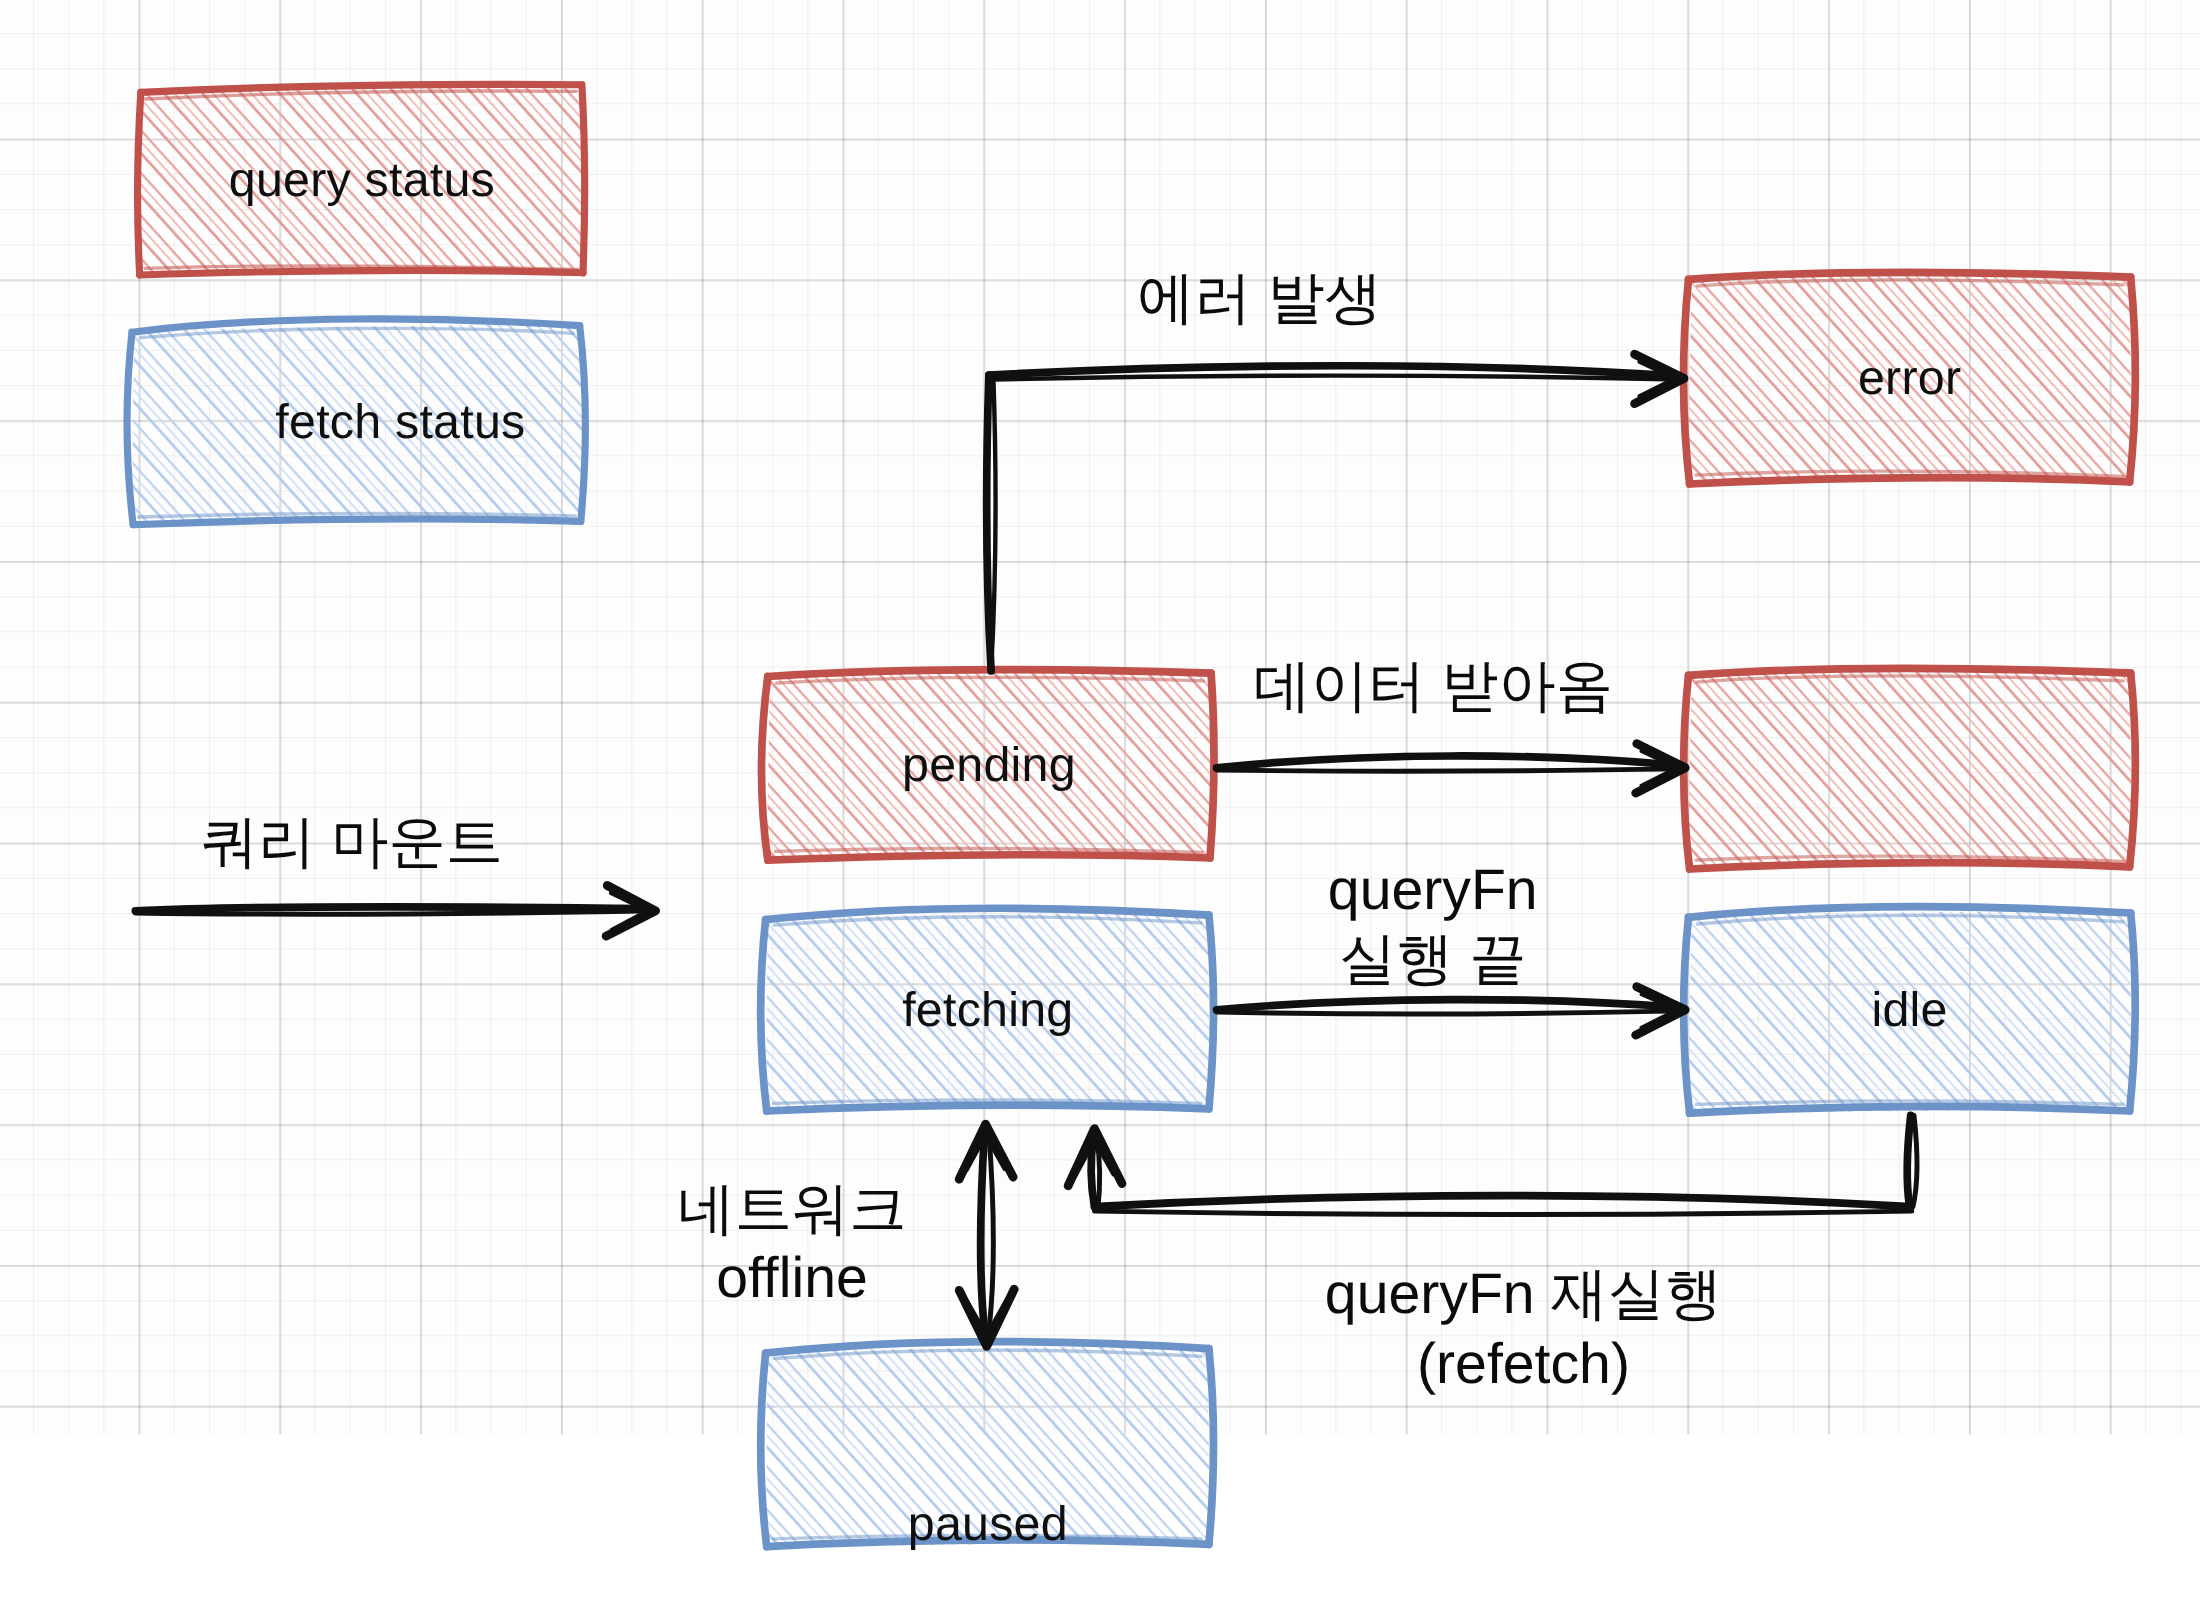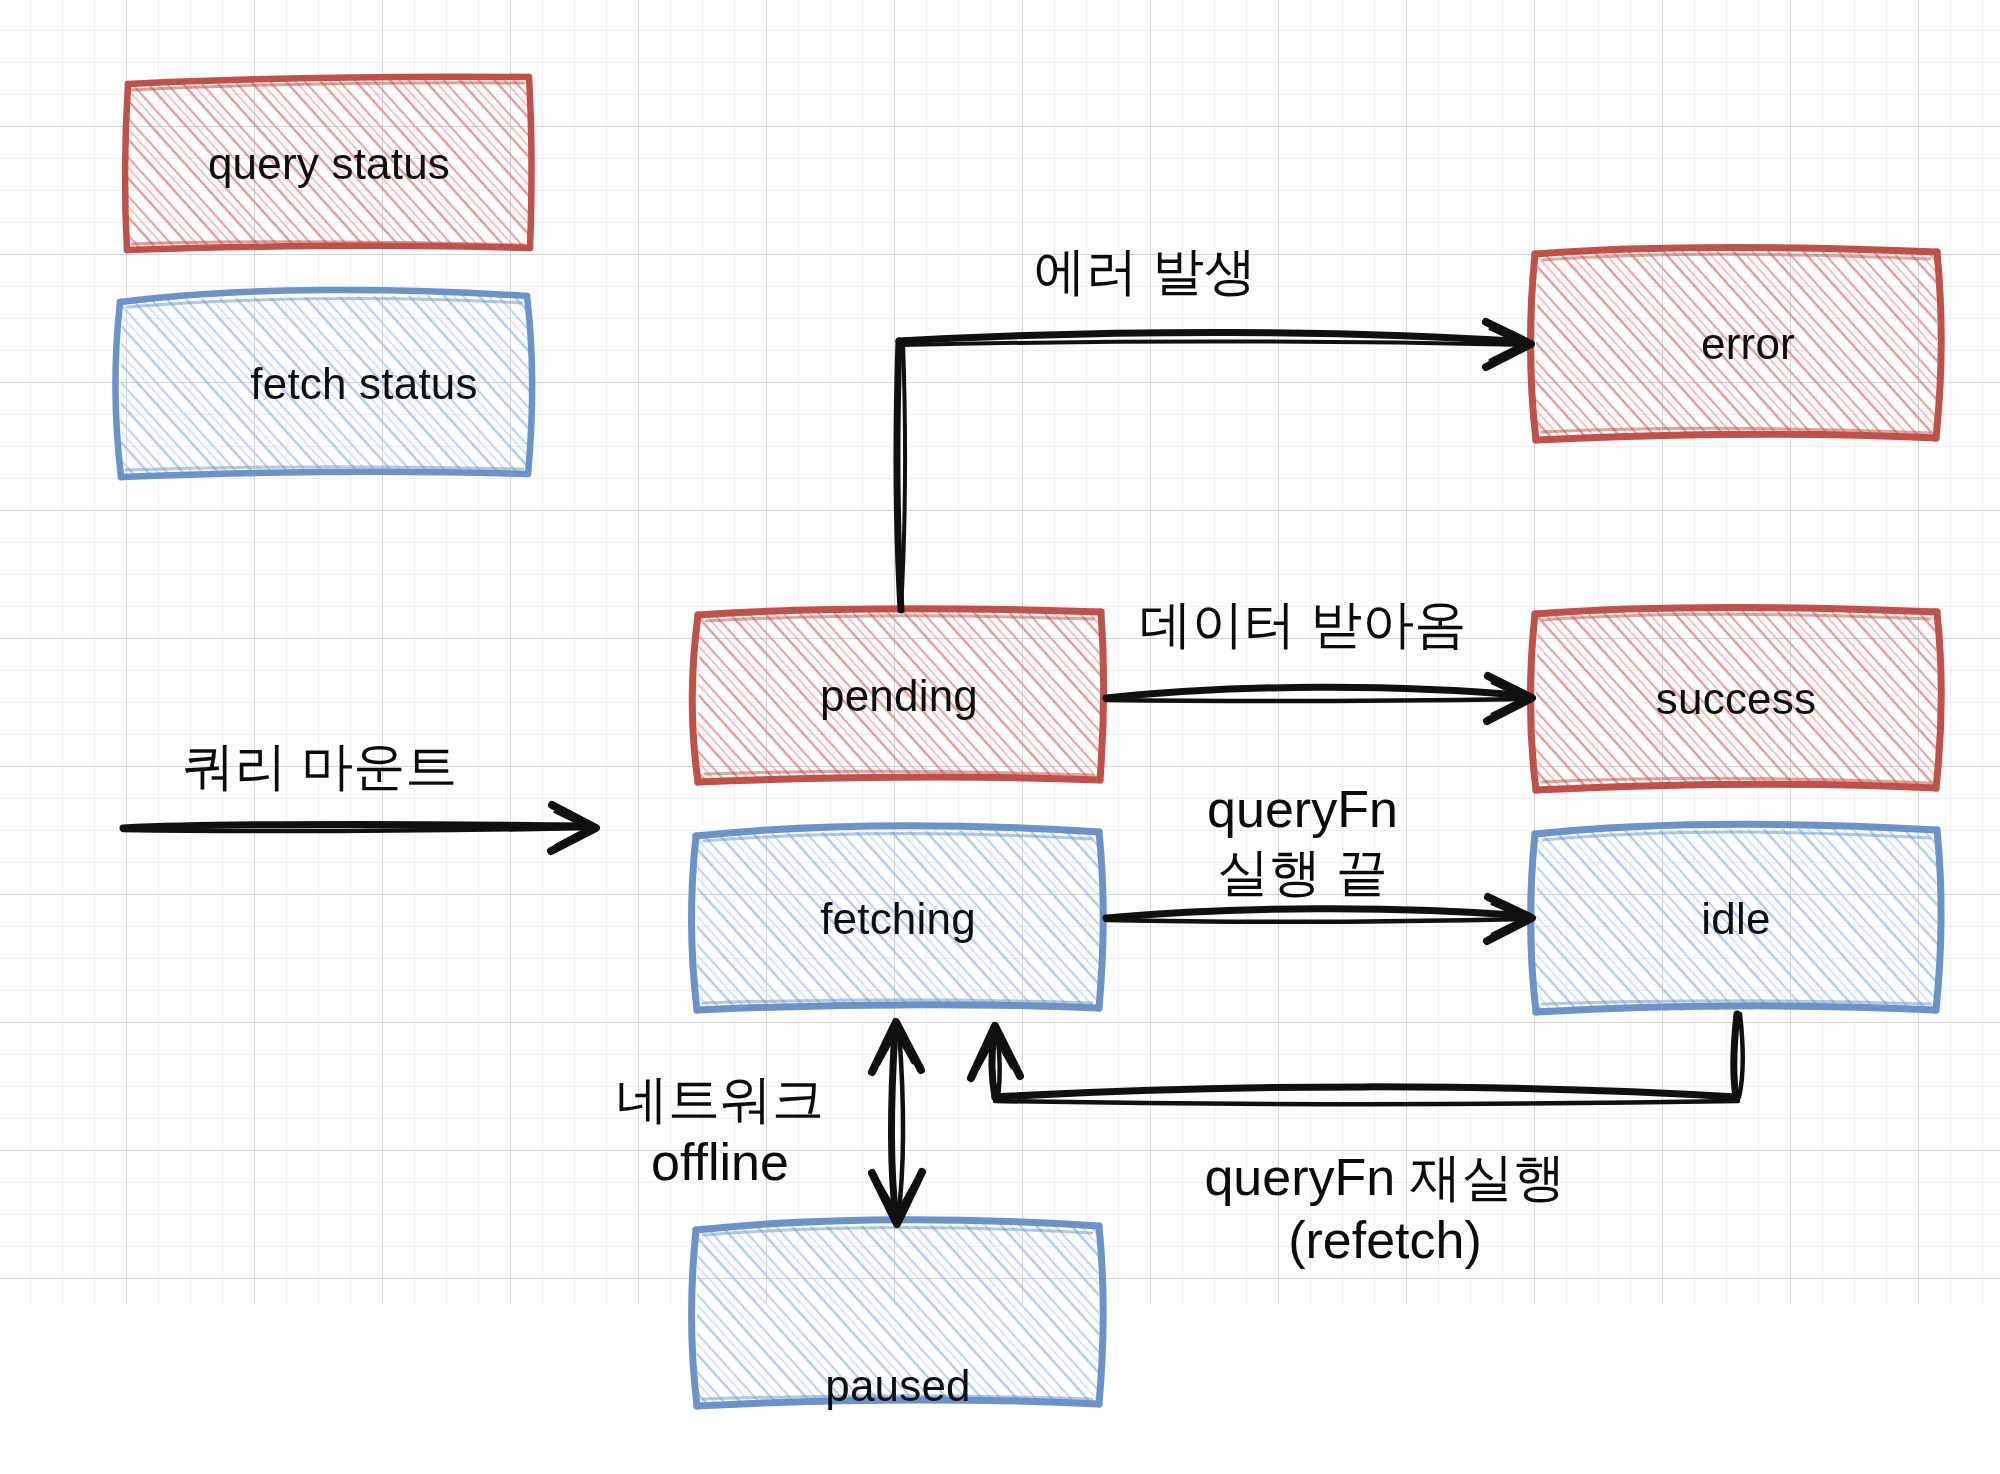--- a/index.html
+++ b/index.html
@@ -195,23 +195,22 @@
       <path d="M978 1069 L995 1038 L1012 1068" fill="none" stroke="#101010" stroke-width="3" stroke-linecap="round" stroke-linejoin="round"></path>
     </g>
   </svg>
 
   <div class="boxlabel" style="left:128px;top:78px;width:402px;height:172px;">query status</div>
 
   <div class="boxlabel" style="left:120px;top:292px;width:408px;height:184px;margin-left:40px;">fetch status</div>
 
   <div class="boxlabel" style="left:697px;top:612px;width:404px;height:168px;">pending</div>
 
-  <div class="boxlabel" style="left:1534px;top:250px;width:404px;height:188px;padding-left:12px;">error</div>
-
-  <div class="boxlabel" style="left:1534px;top:610px;width:404px;height:178px;">success</div>
+  <div class="boxlabel" style="left:1534px;top:250px;width:404px;height:188px;">error</div>
+
 
   <div class="boxlabel" style="left:696px;top:830px;width:404px;height:178px;">fetching</div>
 
   <div class="boxlabel" style="left:1534px;top:828px;width:404px;height:182px;">idle</div>
 
   <div class="boxlabel" style="left:696px;top:1296px;width:404px;height:180px;">paused</div>
 
   <div class="edgelabel" style="left:160px;top:735px;width:320px;">쿼리 마운트</div>
 
   <div class="edgelabel" style="left:955px;top:240px;width:380px;">에러 발생</div>

